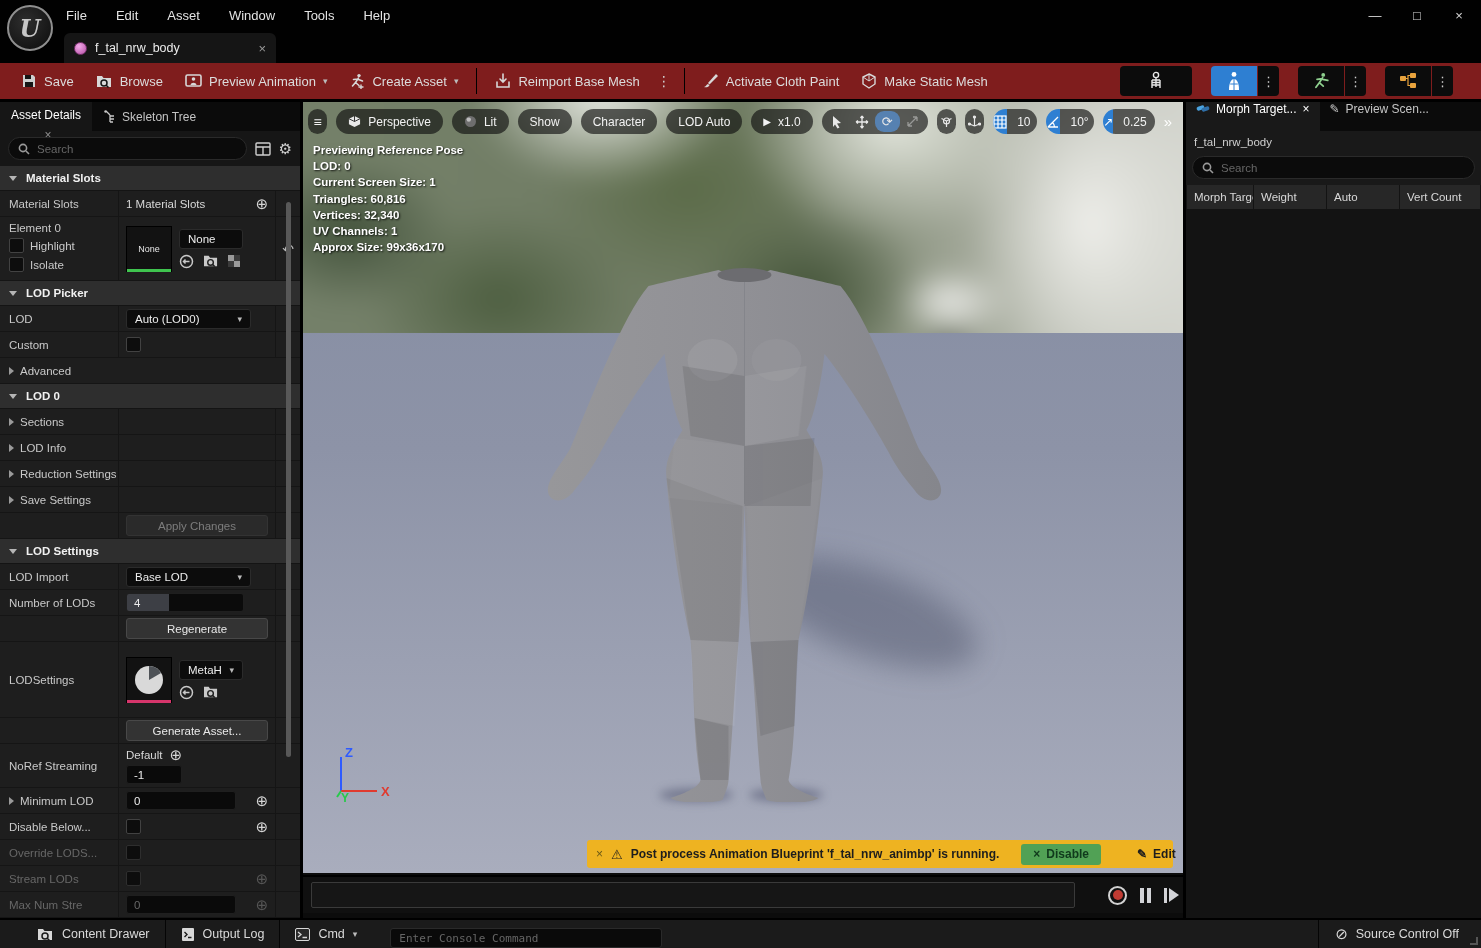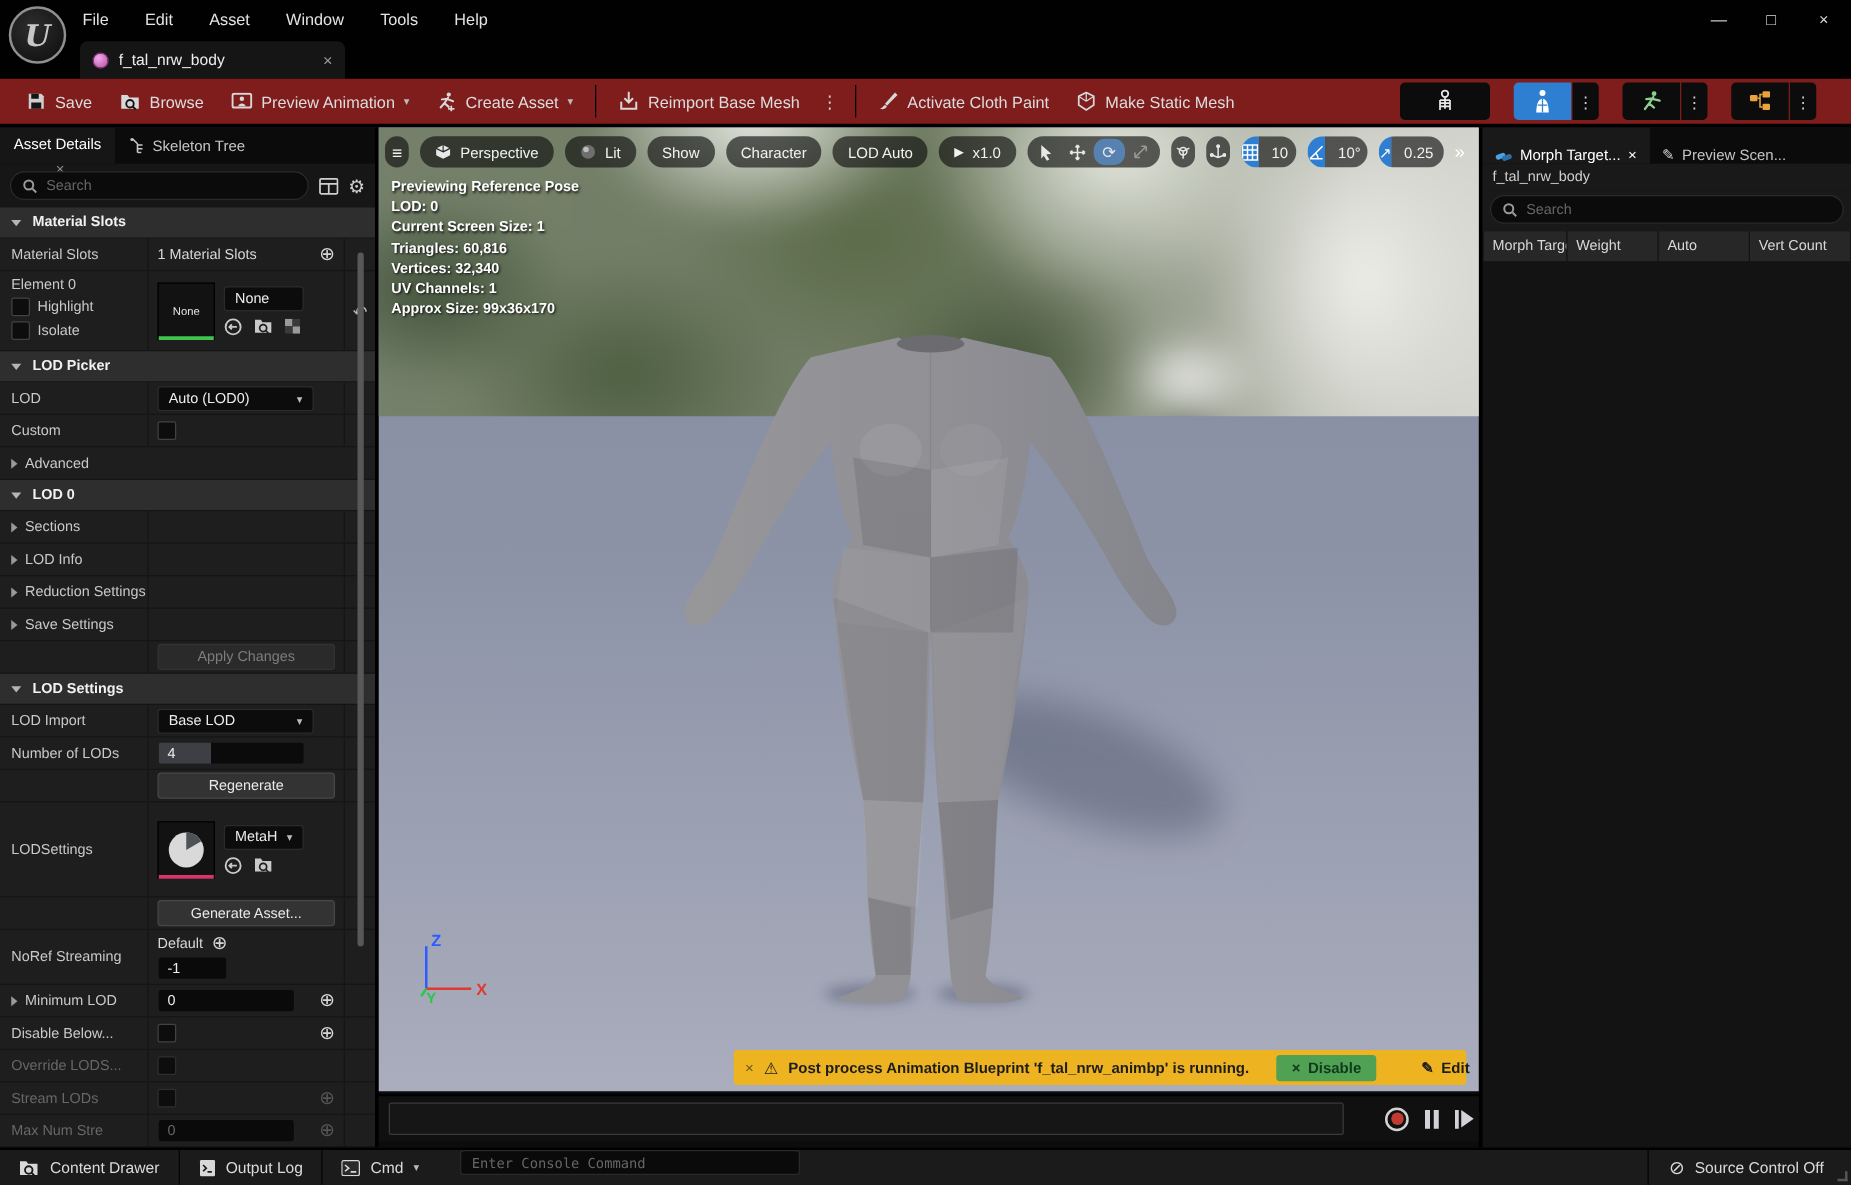--- a/index.html
+++ b/index.html
@@ -129,30 +129,30 @@
   .rec{width:19px;height:19px;border-radius:50%;border:2px solid #d2d2d2;display:flex;align-items:center;justify-content:center;}
   .rec i{width:10px;height:10px;border-radius:50%;background:#c03b33;}
   .pausebtn{display:flex;gap:3px;}
   .pausebtn i{width:4px;height:15px;background:#d2d3d7;}
   .stepbtn{display:flex;align-items:center;gap:2px;}
   .stepbtn i{width:3px;height:15px;background:#d2d3d7;}
   .stepbtn b{width:0;height:0;border-top:7px solid transparent;border-bottom:7px solid transparent;border-left:10px solid #d2d3d7;}
 
   
   .rtabs{height:29px;background:#0b0b0b;display:flex;}
-  .rtab{display:flex;align-items:flex-end;gap:6px;padding:0 10px;font-size:12px;color:#c4c4c4;}
+  .rtab{display:flex;align-items:flex-start;gap:6px;padding:0 10px;font-size:12px;color:#c4c4c4;}
   .rtab.active{background:#191919;color:#fff;}
   .assetname{height:22px;display:flex;align-items:center;padding:0 8px;color:#cfcfcf;font-size:11.5px;background:#191919;}
   .rsearch{background:#191919;padding:3px 6px 6px;}
   .rhead{display:flex;height:24px;background:#131313;gap:1px;padding:0 1px;}
   .rhc{background:#272727;display:flex;align-items:center;padding:0 7px;color:#d8d8d8;font-size:11.5px;white-space:nowrap;overflow:hidden;}
   .rhc.c1{width:66px;} .rhc.c2{width:72px;} .rhc.c3{width:72px;} .rhc.c4{flex:1;}
 
   
-  .statusbar{position:absolute;left:0;top:918px;width:100%;height:30px;background:#1b1b1b;border-top:2px solid #000;display:flex;align-items:flex-start;}
+  .statusbar{position:absolute;left:0;top:918px;width:100%;height:30px;background:#1b1b1b;border-top:2px solid #000;display:flex;align-items:flex-end;padding-left:22px;}
   .sitem{display:flex;align-items:center;gap:8px;color:#dadada;font-size:12.5px;padding:0 15px;height:100%;}
   .ssep{width:1px;height:100%;background:#050505;}
   .console{width:272px;height:20px;background:#0a0a0a;border:1px solid #2a2a2a;border-radius:3px;margin-left:18px;display:flex;align-items:center;padding:0 8px;}
   .console input{width:100%;background:transparent;border:0;outline:0;color:#888;font-size:11px;font-family:"DejaVu Sans Mono",monospace;}
   .console input::placeholder{color:#666;}
   .srcctl{margin-left:auto;display:flex;align-items:center;gap:8px;color:#dadada;font-size:12.5px;padding-right:22px;border-left:1px solid #050505;height:100%;padding-left:16px;}
   .grip{position:absolute;right:3px;bottom:3px;width:8px;height:8px;border-right:2px solid #555;border-bottom:2px solid #555;}
   svg{display:block;}
 </style>
 </head>

